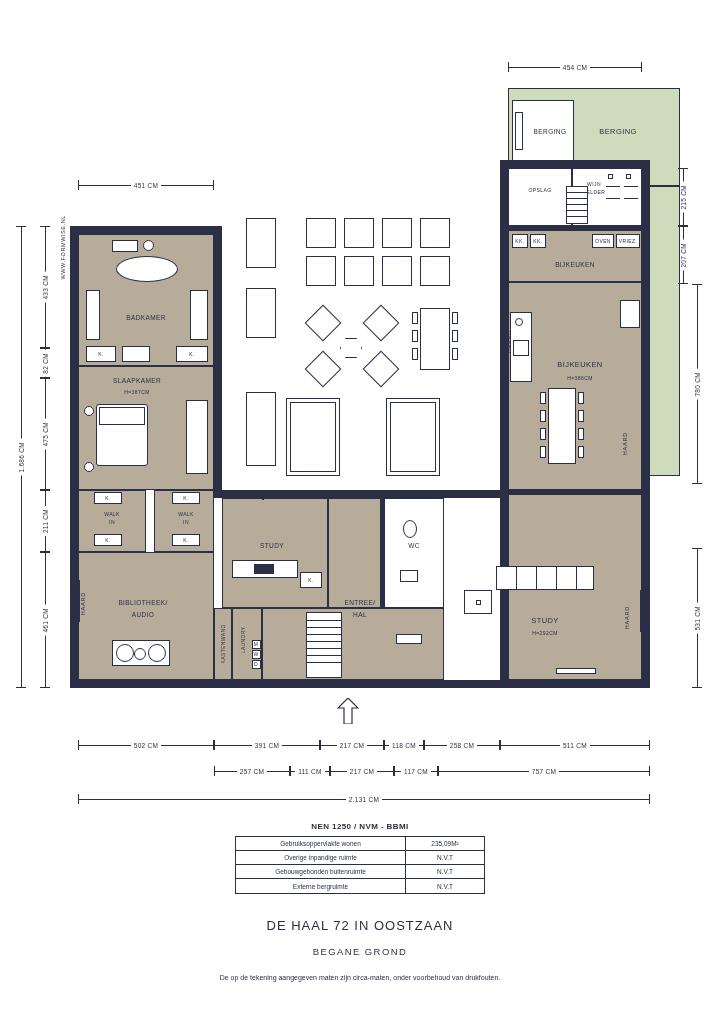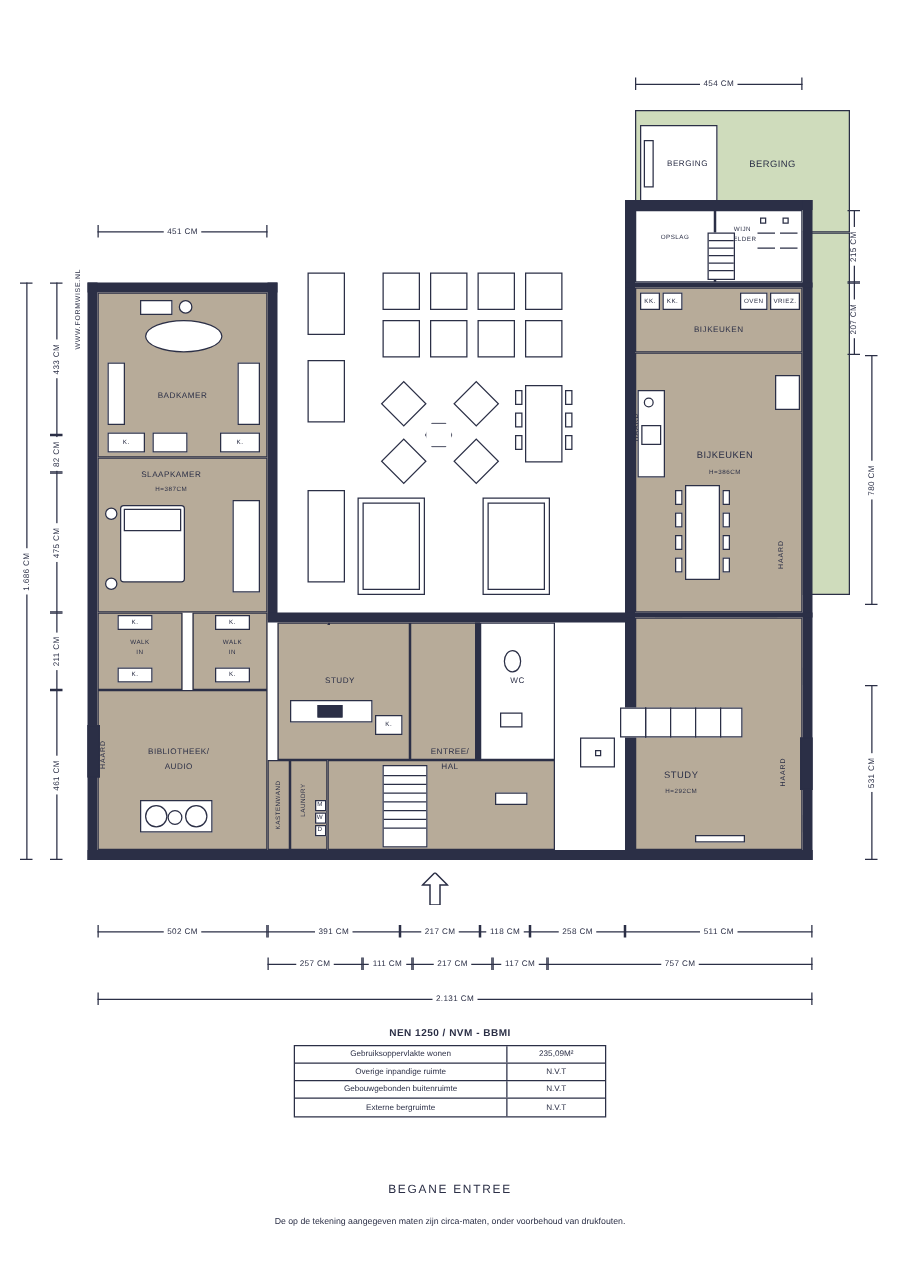--- a/index.html
+++ b/index.html
@@ -530,16 +530,17 @@
     <div class="row">
       <div class="c1">Gebouwgebonden buitenruimte</div>
       <div class="c2">N.V.T</div>
     </div>
     <div class="row">
       <div class="c1">Externe bergruimte</div>
       <div class="c2">N.V.T</div>
     </div>
   </div>
 
-  <div class="title-sub" style="left:0; top:946px;">BEGANE ENTREE</div>
+  <div class="title-main" style="left:0; top:918px;">DE HAAL 72 IN OOSTZAAN</div>
+  <div class="title-sub" style="left:0; top:946px;">BEGANE GROND</div>
   <div class="title-note" style="left:0; top:974px;">De op de tekening aangegeven maten zijn circa-maten, onder voorbehoud van drukfouten.</div>
 
 </div>
 
 </body></html>

